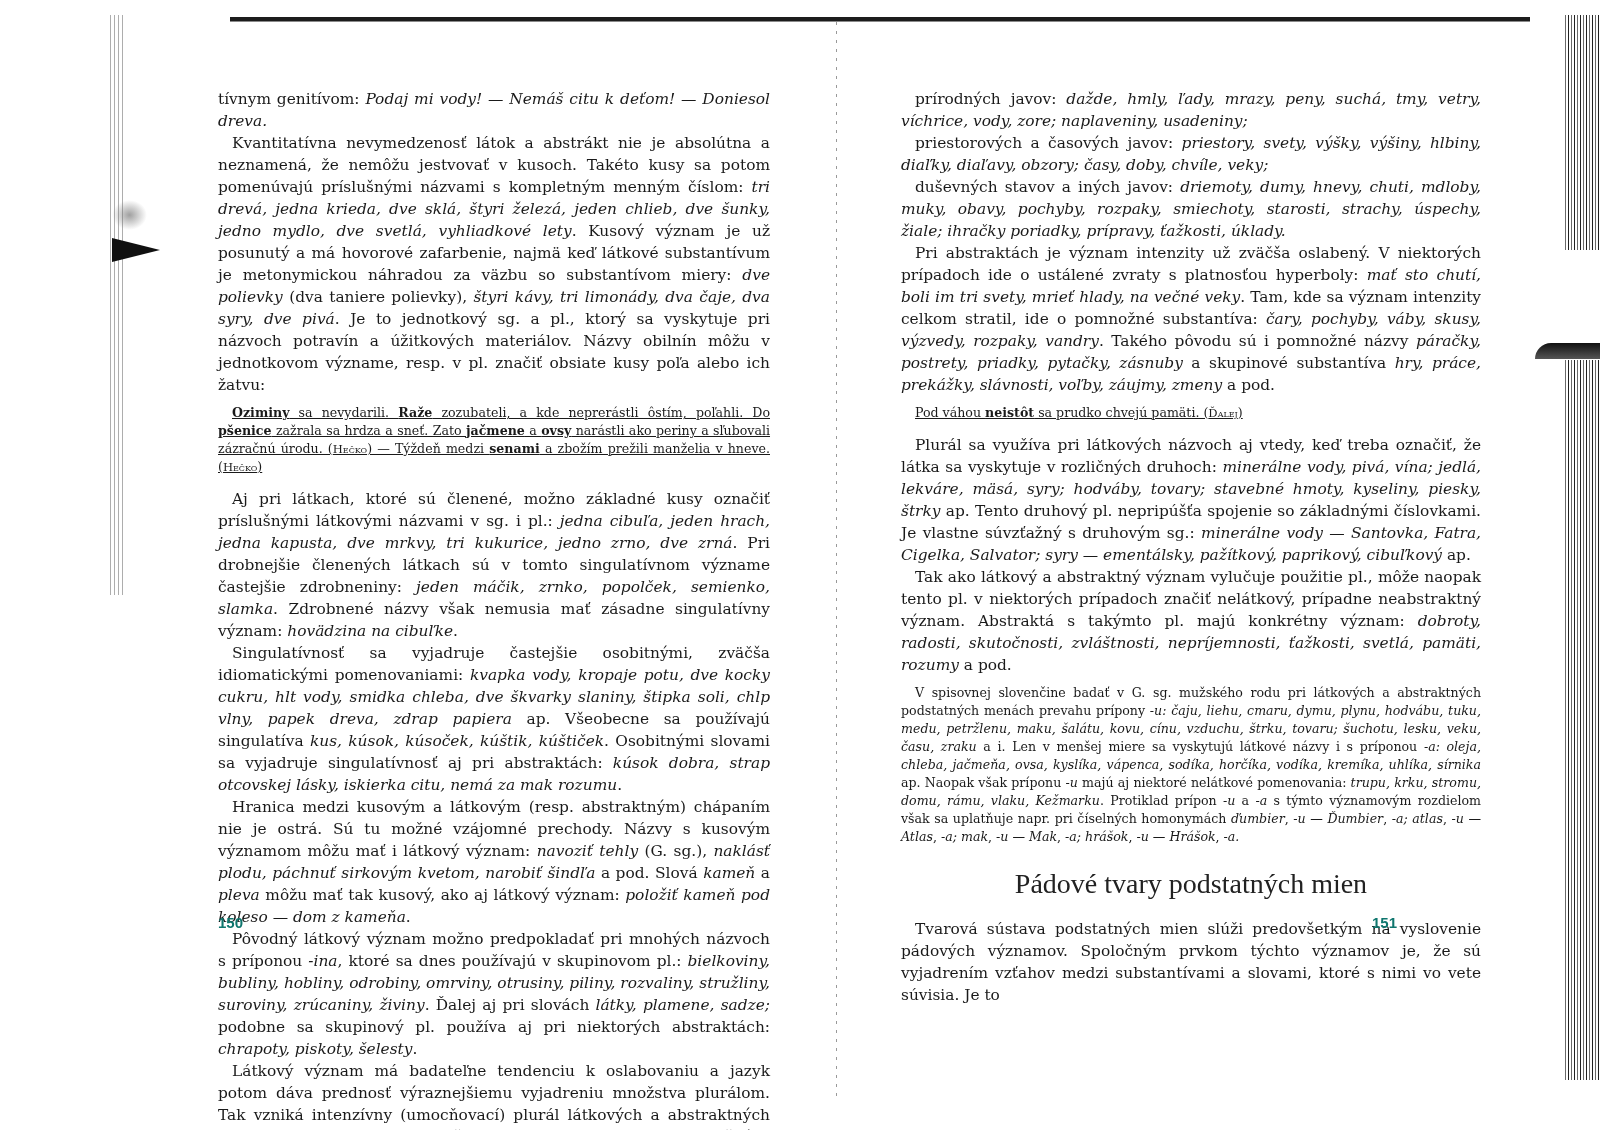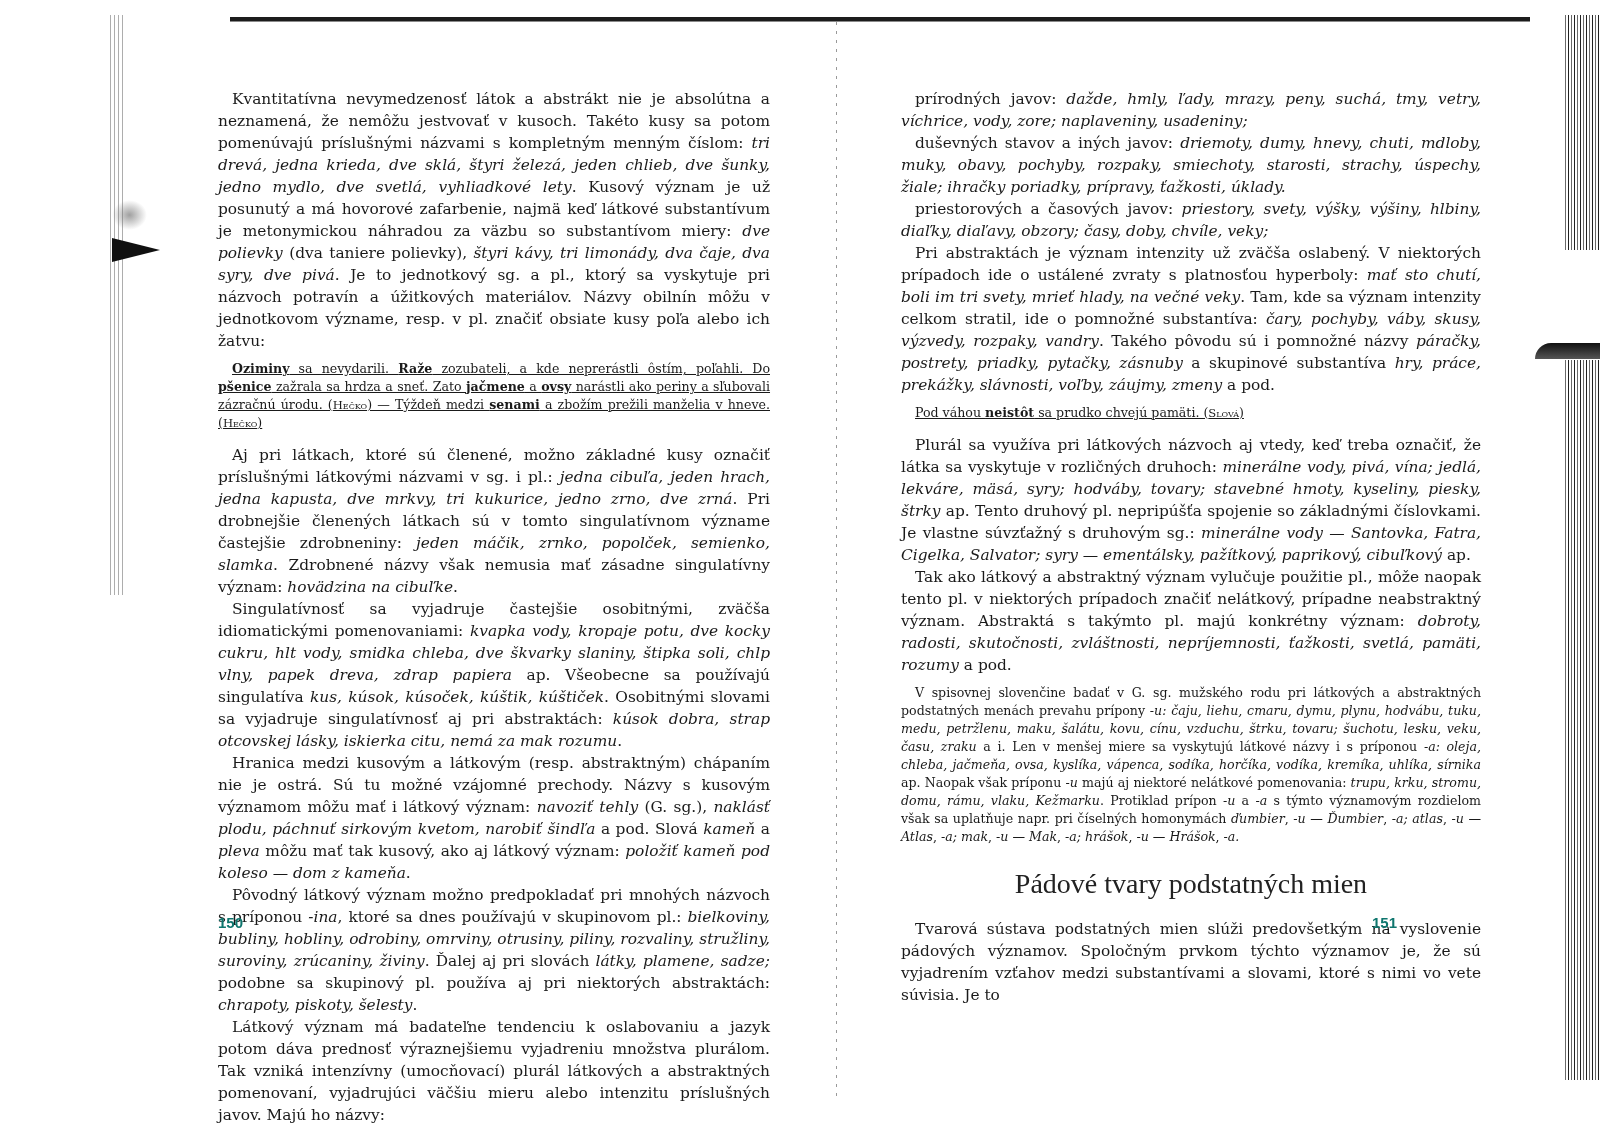--- a/index.html
+++ b/index.html
@@ -50,44 +50,45 @@
 <div class="gutter"></div>
 <div class="left-edge"></div>
 <div class="left-tab-shadow"></div>
 <div class="left-tab"></div>
 <div class="right-edge"></div>
 <div class="right-tab"></div>
 <div class="right-edge-lower"></div>
 
 <div class="page left">
   <div>
+    <p class="body noindent"><span>tívnym genitívom: </span><i>Podaj mi vody! — Nemáš citu k deťom! — Doniesol dreva.</i></p>
     <p class="body"><span>Kvantitatívna nevymedzenosť látok a abstrákt nie je absolútna a neznamená, že nemôžu jestvovať v kusoch. Takéto kusy sa potom pomenúvajú príslušnými názvami s kompletným menným číslom: </span><i>tri drevá, jedna krieda, dve sklá, štyri železá, jeden chlieb, dve šunky, jedno mydlo, dve svetlá, vyhliadkové lety</i><span>. Kusový význam je už posunutý a má hovorové zafarbenie, najmä keď látkové substantívum je metonymickou náhradou za väzbu so substantívom miery: </span><i>dve polievky</i><span> (dva taniere polievky), </span><i>štyri kávy, tri limonády, dva čaje, dva syry, dve pivá</i><span>. Je to jednotkový sg. a pl., ktorý sa vyskytuje pri názvoch potravín a úžitkových materiálov. Názvy obilnín môžu v jednotkovom význame, resp. v pl. značiť obsiate kusy poľa alebo ich žatvu:</span></p>
   </div>
   <div class="quote">
     <p class="small"><b>Oziminy</b><span> sa nevydarili. </span><b>Raže</b><span> zozubateli, a kde neprerástli ôstím, poľahli. Do </span><b>pšenice</b><span> zažrala sa hrdza a sneť. Zato </span><b>jačmene</b><span> a </span><b>ovsy</b><span> narástli ako periny a sľubovali zázračnú úrodu. (</span><span class="sc">Hečko</span><span>) — Týždeň medzi </span><b>senami</b><span> a zbožím prežili manželia v hneve. (</span><span class="sc">Hečko</span><span>)</span></p>
   </div>
   <div>
     <p class="body"><span>Aj pri látkach, ktoré sú členené, možno základné kusy označiť príslušnými látkovými názvami v sg. i pl.: </span><i>jedna cibuľa, jeden hrach, jedna kapusta, dve mrkvy, tri kukurice, jedno zrno, dve zrná</i><span>. Pri drobnejšie členených látkach sú v tomto singulatívnom význame častejšie zdrobneniny: </span><i>jeden máčik, zrnko, popolček, semienko, slamka</i><span>. Zdrobnené názvy však nemusia mať zásadne singulatívny význam: </span><i>hovädzina na cibuľke</i><span>.</span></p>
     <p class="body"><span>Singulatívnosť sa vyjadruje častejšie osobitnými, zväčša idiomatickými pomenovaniami: </span><i>kvapka vody, kropaje potu, dve kocky cukru, hlt vody, smidka chleba, dve škvarky slaniny, štipka soli, chlp vlny, papek dreva, zdrap papiera</i><span> ap. Všeobecne sa používajú singulatíva </span><i>kus, kúsok, kúsoček, kúštik, kúštiček</i><span>. Osobitnými slovami sa vyjadruje singulatívnosť aj pri abstraktách: </span><i>kúsok dobra, strap otcovskej lásky, iskierka citu, nemá za mak rozumu</i><span>.</span></p>
     <p class="body"><span>Hranica medzi kusovým a látkovým (resp. abstraktným) chápaním nie je ostrá. Sú tu možné vzájomné prechody. Názvy s kusovým významom môžu mať i látkový význam: </span><i>navoziť tehly</i><span> (G. sg.), </span><i>naklásť plodu, páchnuť sirkovým kvetom, narobiť šindľa</i><span> a pod. Slová </span><i>kameň</i><span> a </span><i>pleva</i><span> môžu mať tak kusový, ako aj látkový význam: </span><i>položiť kameň pod koleso — dom z kameňa</i><span>.</span></p>
     <p class="body"><span>Pôvodný látkový význam možno predpokladať pri mnohých názvoch s príponou </span><i>-ina</i><span>, ktoré sa dnes používajú v skupinovom pl.: </span><i>bielkoviny, bubliny, hobliny, odrobiny, omrviny, otrusiny, piliny, rozvaliny, stružliny, suroviny, zrúcaniny, živiny</i><span>. Ďalej aj pri slovách </span><i>látky, plamene, sadze;</i><span> podobne sa skupinový pl. používa aj pri niektorých abstraktách: </span><i>chrapoty, piskoty, šelesty</i><span>.</span></p>
     <p class="body"><span>Látkový význam má badateľne tendenciu k oslabovaniu a jazyk potom dáva prednosť výraznejšiemu vyjadreniu množstva plurálom. Tak vzniká intenzívny (umocňovací) plurál látkových a abstraktných pomenovaní, vyjadrujúci väčšiu mieru alebo intenzitu príslušných javov. Majú ho názvy:</span></p>
   </div>
 </div>
 <div class="page-number left">150</div>
 
 <div class="page right">
   <div>
     <p class="body"><span>prírodných javov: </span><i>dažde, hmly, ľady, mrazy, peny, suchá, tmy, vetry, víchrice, vody, zore; naplaveniny, usadeniny;</i></p>
+    <p class="body"><span>priestorových a časových javov: </span><i>priestory, svety, výšky, výšiny, hlbiny, diaľky, diaľavy, obzory; časy, doby, chvíle, veky;</i></p>
     <p class="body"><span>duševných stavov a iných javov: </span><i>driemoty, dumy, hnevy, chuti, mdloby, muky, obavy, pochyby, rozpaky, smiechoty, starosti, strachy, úspechy, žiale; ihračky poriadky, prípravy, ťažkosti, úklady.</i></p>
-    <p class="body"><span>priestorových a časových javov: </span><i>priestory, svety, výšky, výšiny, hlbiny, diaľky, diaľavy, obzory; časy, doby, chvíle, veky;</i></p>
     <p class="body"><span>Pri abstraktách je význam intenzity už zväčša oslabený. V niektorých prípadoch ide o ustálené zvraty s platnosťou hyperboly: </span><i>mať sto chutí, boli im tri svety, mrieť hlady, na večné veky</i><span>. Tam, kde sa význam intenzity celkom stratil, ide o pomnožné substantíva: </span><i>čary, pochyby, váby, skusy, výzvedy, rozpaky, vandry</i><span>. Takého pôvodu sú i pomnožné názvy </span><i>páračky, postrety, priadky, pytačky, zásnuby</i><span> a skupinové substantíva </span><i>hry, práce, prekážky, slávnosti, voľby, záujmy, zmeny</i><span> a pod.</span></p>
   </div>
   <div class="quote">
-    <p class="small"><span>Pod váhou </span><b>neistôt</b><span> sa prudko chvejú pamäti. (</span><span class="sc">Slová</span><span>)</span></p>
+    <p class="small"><span>Pod váhou </span><b>neistôt</b><span> sa prudko chvejú pamäti. (</span><span class="sc">Ďalej</span><span>)</span></p>
   </div>
   <div>
     <p class="body"><span>Plurál sa využíva pri látkových názvoch aj vtedy, keď treba označiť, že látka sa vyskytuje v rozličných druhoch: </span><i>minerálne vody, pivá, vína; jedlá, lekváre, mäsá, syry; hodváby, tovary; stavebné hmoty, kyseliny, piesky, štrky</i><span> ap. Tento druhový pl. nepripúšťa spojenie so základnými číslovkami. Je vlastne súvzťažný s druhovým sg.: </span><i>minerálne vody — Santovka, Fatra, Cigelka, Salvator; syry — ementálsky, pažítkový, paprikový, cibuľkový</i><span> ap.</span></p>
     <p class="body"><span>Tak ako látkový a abstraktný význam vylučuje použitie pl., môže naopak tento pl. v niektorých prípadoch značiť nelátkový, prípadne neabstraktný význam. Abstraktá s takýmto pl. majú konkrétny význam: </span><i>dobroty, radosti, skutočnosti, zvláštnosti, nepríjemnosti, ťažkosti, svetlá, pamäti, rozumy</i><span> a pod.</span></p>
   </div>
   <div class="gap-sm"></div>
   <div>
     <p class="small"><span>V spisovnej slovenčine badať v G. sg. mužského rodu pri látkových a abstraktných podstatných menách prevahu prípony </span><i>-u: čaju, liehu, cmaru, dymu, plynu, hodvábu, tuku, medu, petržlenu, maku, šalátu, kovu, cínu, vzduchu, štrku, tovaru; šuchotu, lesku, veku, času, zraku</i><span> a i. Len v menšej miere sa vyskytujú látkové názvy i s príponou </span><i>-a: oleja, chleba, jačmeňa, ovsa, kyslíka, vápenca, sodíka, horčíka, vodíka, kremíka, uhlíka, sírnika</i><span> ap. Naopak však príponu </span><i>-u</i><span> majú aj niektoré nelátkové pomenovania: </span><i>trupu, krku, stromu, domu, rámu, vlaku, Kežmarku</i><span>. Protiklad prípon </span><i>-u</i><span> a </span><i>-a</i><span> s týmto významovým rozdielom však sa uplatňuje napr. pri číselných homonymách </span><i>ďumbier</i><span>, </span><i>-u — Ďumbier</i><span>, </span><i>-a; atlas</i><span>, </span><i>-u — Atlas</i><span>, </span><i>-a; mak</i><span>, </span><i>-u — Mak</i><span>, </span><i>-a; hrášok</i><span>, </span><i>-u — Hrášok</i><span>, </span><i>-a.</i></p>
   </div>
   <h2 class="heading">Pádové tvary podstatných mien</h2>

